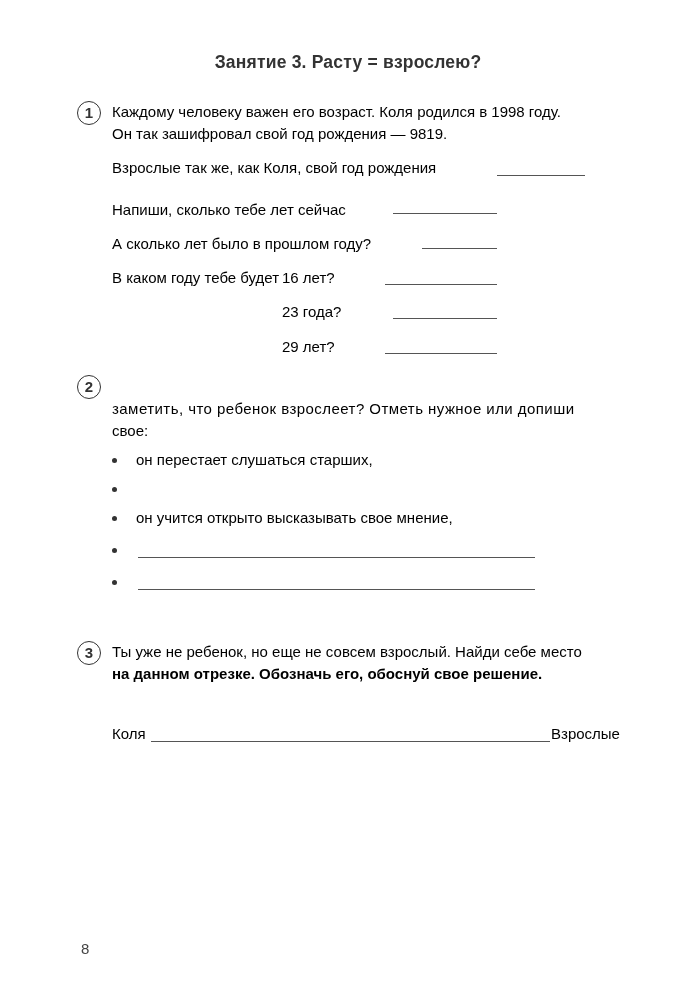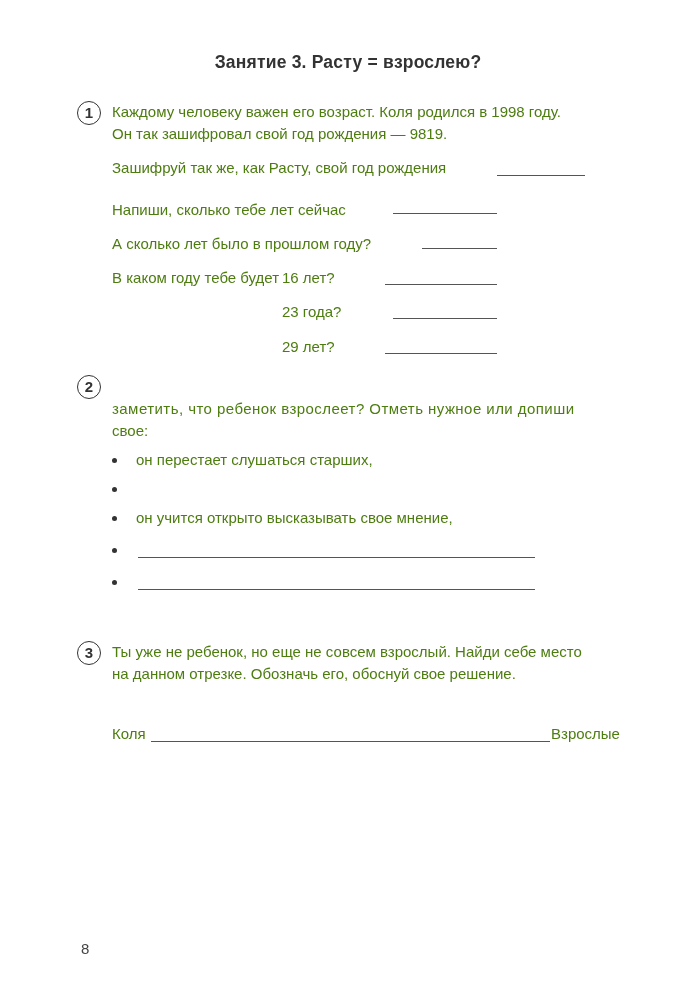--- a/index.html
+++ b/index.html
@@ -11,36 +11,36 @@
     .page { position: absolute; left: 0; top: 0; width: 680px; height: 1000px; }
     .title {
       position: absolute; top: 52px; left: 8px; width: 680px; text-align: center;
       font-weight: bold; font-size: 17.5px; color: #333; letter-spacing: 0.2px;
     }
     .num {
       position: absolute; left: 77px; width: 24px; height: 24px;
       border: 1.6px solid #333; border-radius: 50%; box-sizing: border-box;
       font-weight: bold; font-size: 15px; line-height: 21px; text-align: center; color: #333;
     }
-    .txt { position: absolute; font-size: 15px; line-height: 22px; color: #4d7c0f; white-space: nowrap; }
+    .txt { position: absolute; font-size: 15px; line-height: 22px; color: #000000; white-space: nowrap; }
     .blank { position: absolute; border-bottom: 1px solid #555; height: 0; }
     .bullet { position: absolute; width: 5px; height: 5px; background: #333; border-radius: 50%; }
     .pagenum { position: absolute; left: 81px; top: 940px; font-size: 15px; color: #444; }
   </style>
 </head>
 <body>
 
 <div class="page">
   <div class="title">Занятие 3. Расту = взрослею?</div>
 
   <div class="num" style="top:101px;">1</div>
   <div class="txt" style="left:112px; top:101px;">Каждому человеку важен его возраст. Коля родился в 1998 году.</div>
   <div class="txt" style="left:112px; top:123px;">Он так зашифровал свой год рождения — 9819.</div>
 
-  <div class="txt" style="left:112px; top:157px;">Зашифруй так же, как Расту, свой год рождения</div>
+  <div class="txt" style="left:112px; top:157px;">Взрослые так же, как Коля, свой год рождения</div>
   <div class="blank" style="left:497px; top:175px; width:88px;"></div>
 
   <div class="txt" style="left:112px; top:199px;">Напиши, сколько тебе лет сейчас</div>
   <div class="blank" style="left:393px; top:213px; width:104px;"></div>
 
   <div class="txt" style="left:112px; top:233px;">А сколько лет было в прошлом году?</div>
   <div class="blank" style="left:422px; top:248px; width:75px;"></div>
 
   <div class="txt" style="left:112px; top:267px;">В каком году тебе будет</div>
   <div class="txt" style="left:282px; top:267px;">16 лет?</div>
@@ -65,20 +65,20 @@
   <div class="txt" style="left:136px; top:507px;">он учится открыто высказывать свое мнение,</div>
 
   <div class="bullet" style="left:112px; top:548px;"></div>
   <div class="blank" style="left:138px; top:557px; width:397px;"></div>
 
   <div class="bullet" style="left:112px; top:580px;"></div>
   <div class="blank" style="left:138px; top:589px; width:397px;"></div>
 
   <div class="num" style="top:641px;">3</div>
   <div class="txt" style="left:112px; top:641px;">Ты уже не ребенок, но еще не совсем взрослый. Найди себе место</div>
-  <div class="txt" style="left:112px; top:663px;">на данном отрезке. Обозначь его, обоснуй свое решение.</div>
+  <div class="txt" style="left:112px; top:663px;font-weight:bold;">на данном отрезке. Обозначь его, обоснуй свое решение.</div>
 
   <div class="txt" style="left:112px; top:723px;">Коля</div>
   <div class="blank" style="left:151px; top:741px; width:399px;"></div>
   <div class="txt" style="left:551px; top:723px;">Взрослые</div>
 
   <div class="pagenum">8</div>
 </div>
 
 </body></html>

